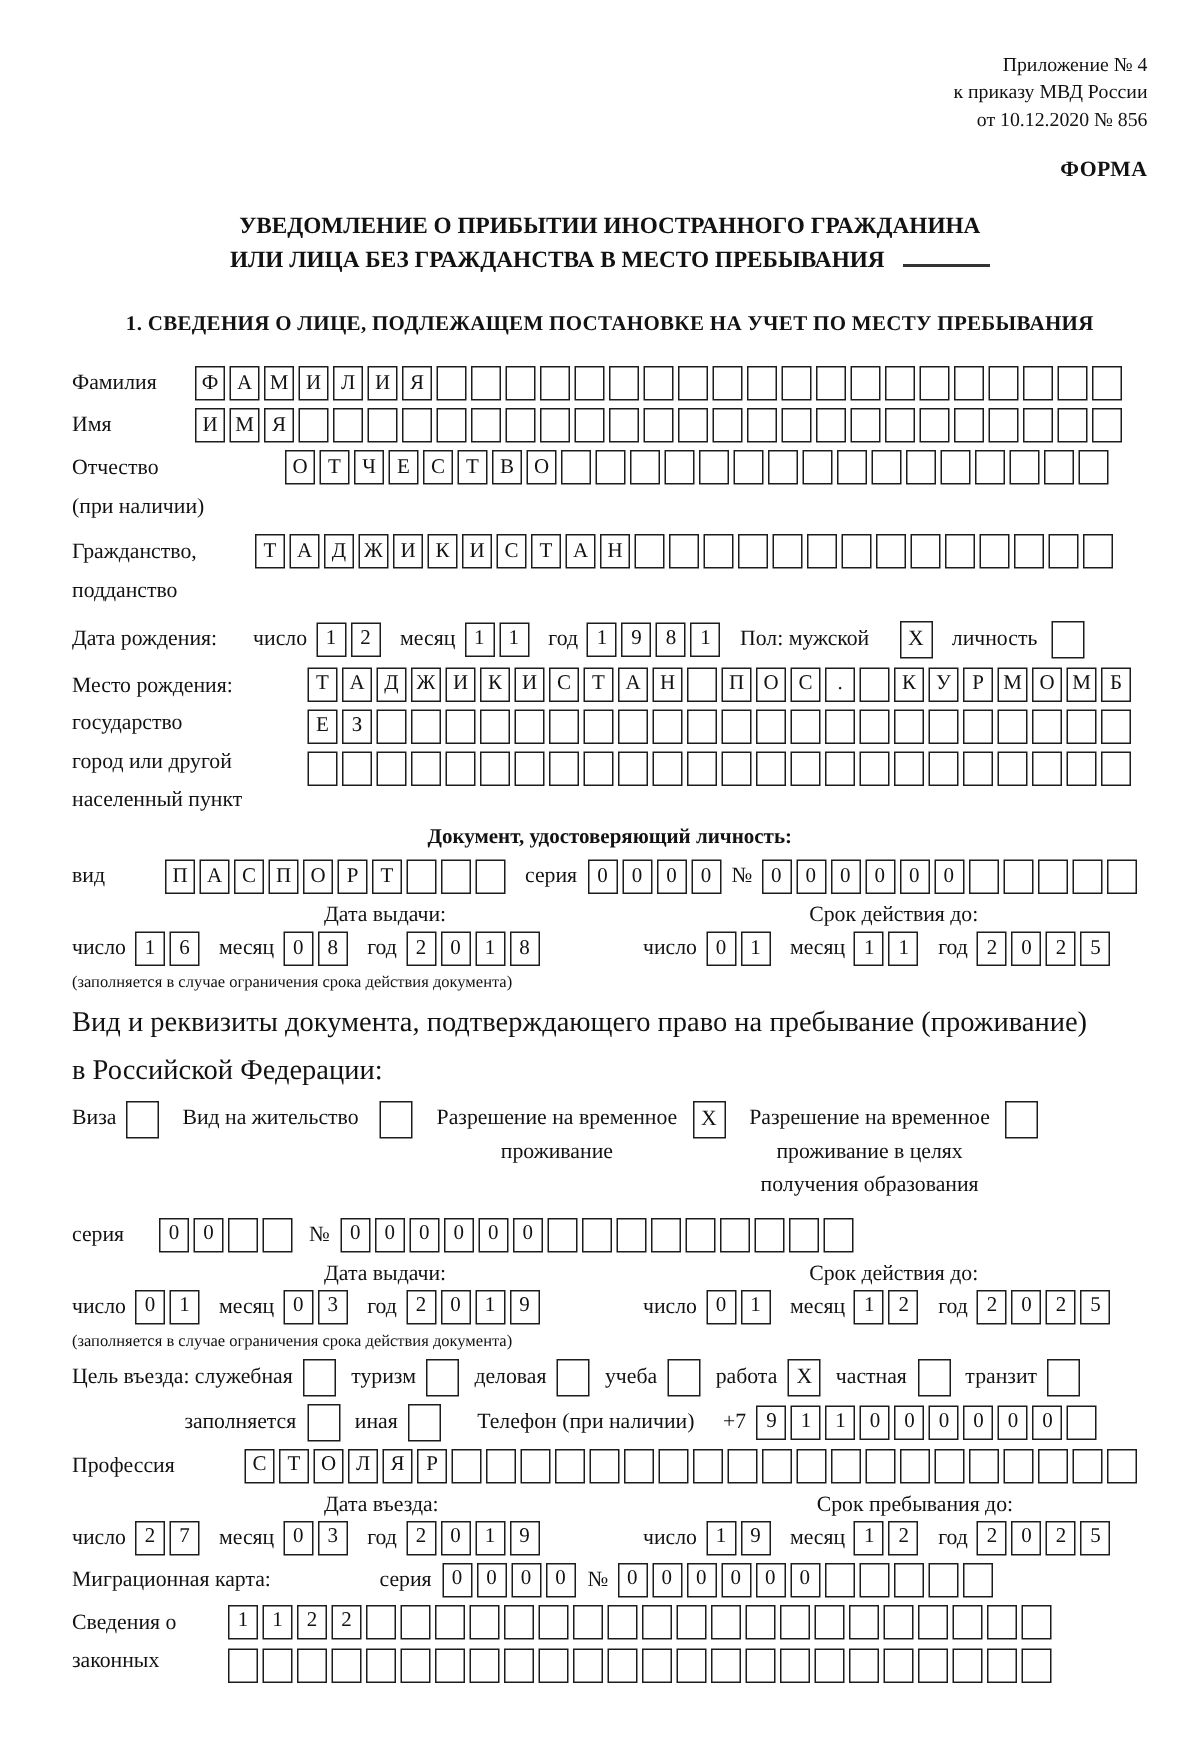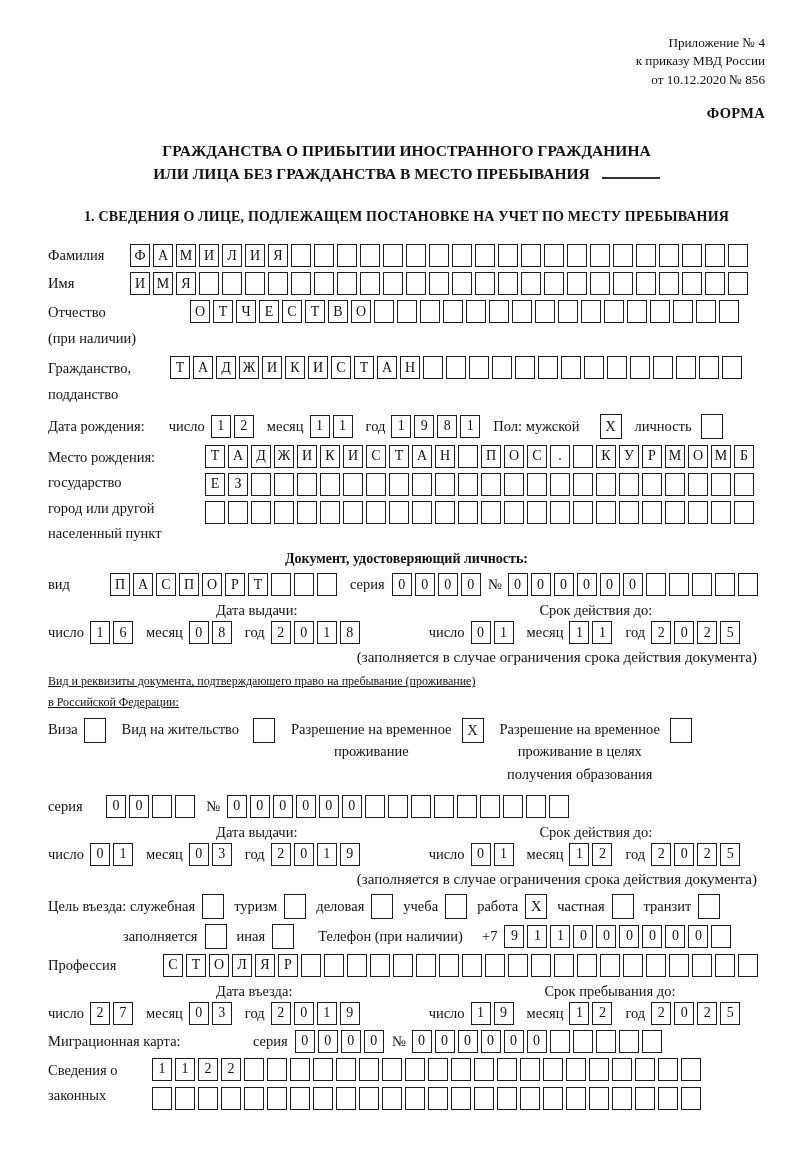--- a/index.html
+++ b/index.html
@@ -46,23 +46,23 @@
   .w-reps{ width:104px; }
 
   .stack > .cells { margin-bottom:5px; }
 
   .center-bold { text-align:center; font-weight:bold; font-size:14px; margin:7px 0 6px 0; }
 
   .dg { display:flex; align-items:center; flex:none; }
   .dword { margin-right:6px; font-size:14.5px; }
   .dcells { margin-right:10px; }
   .dhdr { display:flex; font-size:14.5px; margin:6px 0 2px 0; }
-  .note-right { text-align:right; font-size:15px; padding-right:8px; margin:1px 0 6px 0; }
-
-  .plain { font-size:12px; line-height:1.55; margin-bottom:2px;text-decoration:underline; }
+  .note-right { font-size:11px; padding-right:8px; margin:1px 0 6px 0; }
+
+  .plain { font-size:19px; line-height:1.55; margin-bottom:2px; }
 
   .optrow { display:flex; align-items:flex-start; margin:6px 0 10px 0; }
   .optlbl { font-size:14.5px; text-align:center; line-height:1.55; }
   .gap6 { width:6px; flex:none; } .gap10 { width:10px; flex:none; }
   .gap14 { width:14px; flex:none; } .gap16 { width:16px; flex:none; }
 
   .inlinelbl { font-size:14.5px; margin:0 7px 0 0; }
   .ml { margin-left:10px; }
 </style>
 </head>
@@ -72,21 +72,21 @@
 
   <div class="appendix">
     <div>Приложение № 4</div>
     <div>к приказу МВД России</div>
     <div>от 10.12.2020 № 856</div>
   </div>
 
   <div class="forma">ФОРМА</div>
 
   <div class="title">
-    <div>ГРАЖДАНСТВА О ПРИБЫТИИ ИНОСТРАННОГО ГРАЖДАНИНА</div>
+    <div>УВЕДОМЛЕНИЕ О ПРИБЫТИИ ИНОСТРАННОГО ГРАЖДАНИНА</div>
     <div><span>ИЛИ ЛИЦА БЕЗ ГРАЖДАНСТВА В МЕСТО ПРЕБЫВАНИЯ</span><span class="tunder"></span></div>
   </div>
 
   <div class="sec1">1. СВЕДЕНИЯ О ЛИЦЕ, ПОДЛЕЖАЩЕМ ПОСТАНОВКЕ НА УЧЕТ ПО МЕСТУ ПРЕБЫВАНИЯ</div>
 
   <div class="rows">
 
     <div class="row">
       <span class="lbl w-sur">Фамилия</span>
       <span class="cells">

